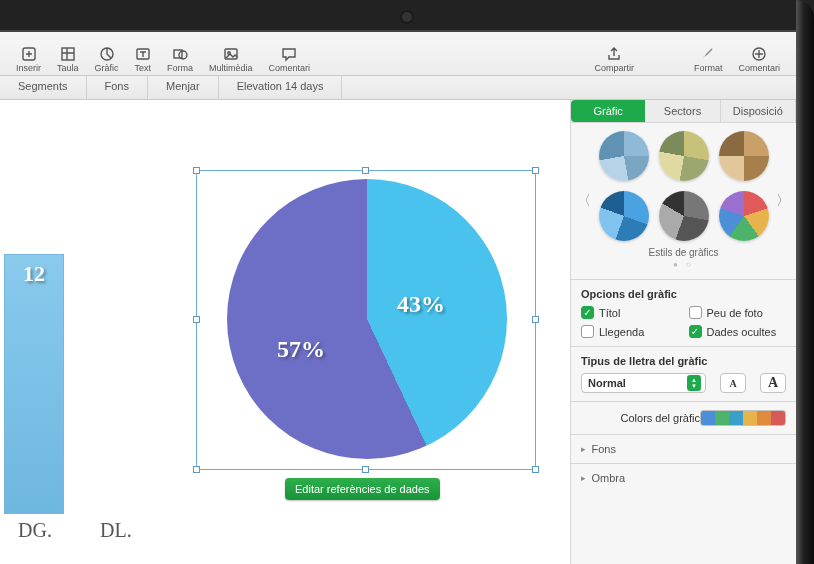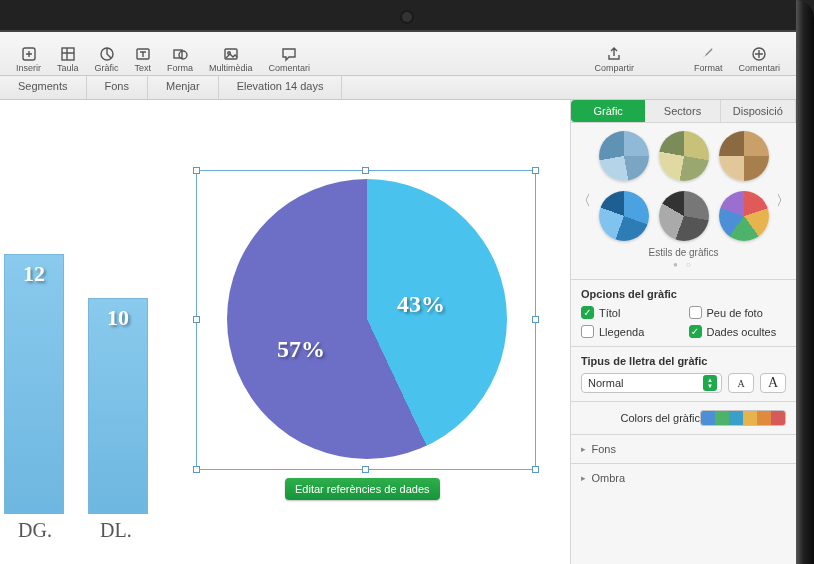--- a/index.html
+++ b/index.html
@@ -194,21 +194,21 @@
     display:flex; align-items:center; justify-content:space-between;
     border:1px solid #c2c2c2; border-radius:4px;
     background:#fff; height:20px; padding:0 4px 0 6px;
     font-size:11px; margin-bottom:6px; cursor:pointer;
   }
   .select .arrows {
     width:14px;height:16px;border-radius:3px;background:#1ea94b;
     display:flex;flex-direction:column;align-items:center;justify-content:center;
     color:#fff;font-size:6px;line-height:1;
   }
-  .row { display:flex; gap:6px; align-items:center; }
+  .row { display:flex; gap:14px; align-items:center;font-weight:bold; }
   .sz-btn {
     width:26px;height:20px;border:1px solid #c2c2c2;border-radius:4px;background:#fff;
     display:flex;align-items:center;justify-content:center;font-family:Georgia,serif;
     cursor:pointer;
   }
   .swatch-strip { display:flex; gap:0; border:1px solid #c2c2c2; border-radius:3px; overflow:hidden; cursor:pointer;}
   .swatch-strip div{width:14px;height:14px;}
   .disclosure {
     border-top:1px solid #d6d6d6;
     padding:8px 10px;
@@ -305,23 +305,20 @@
     <div class="shtab">Menjar</div>
     <div class="shtab">Elevation 14 days</div>
   </div>
 
   <div class="content">
 
     <div class="canvas">
       <div class="bar-area">
         <div class="bar" style="left:4px;height:260px;">
           <span class="lbl">12</span>
-        </div>
-        <div class="bar" style="left:88px;height:216px;">
-          <span class="lbl">10</span>
         </div>
       </div>
       <div class="axis-label" style="left:18px;">DG.</div>
       <div class="axis-label" style="left:100px;">DL.</div>
 
 
       <div class="pie-wrap">
         <div class="handle" style="left:-4px;top:-4px;"></div>
         <div class="handle" style="right:-4px;top:-4px;"></div>
         <div class="handle" style="left:-4px;bottom:-4px;"></div>

